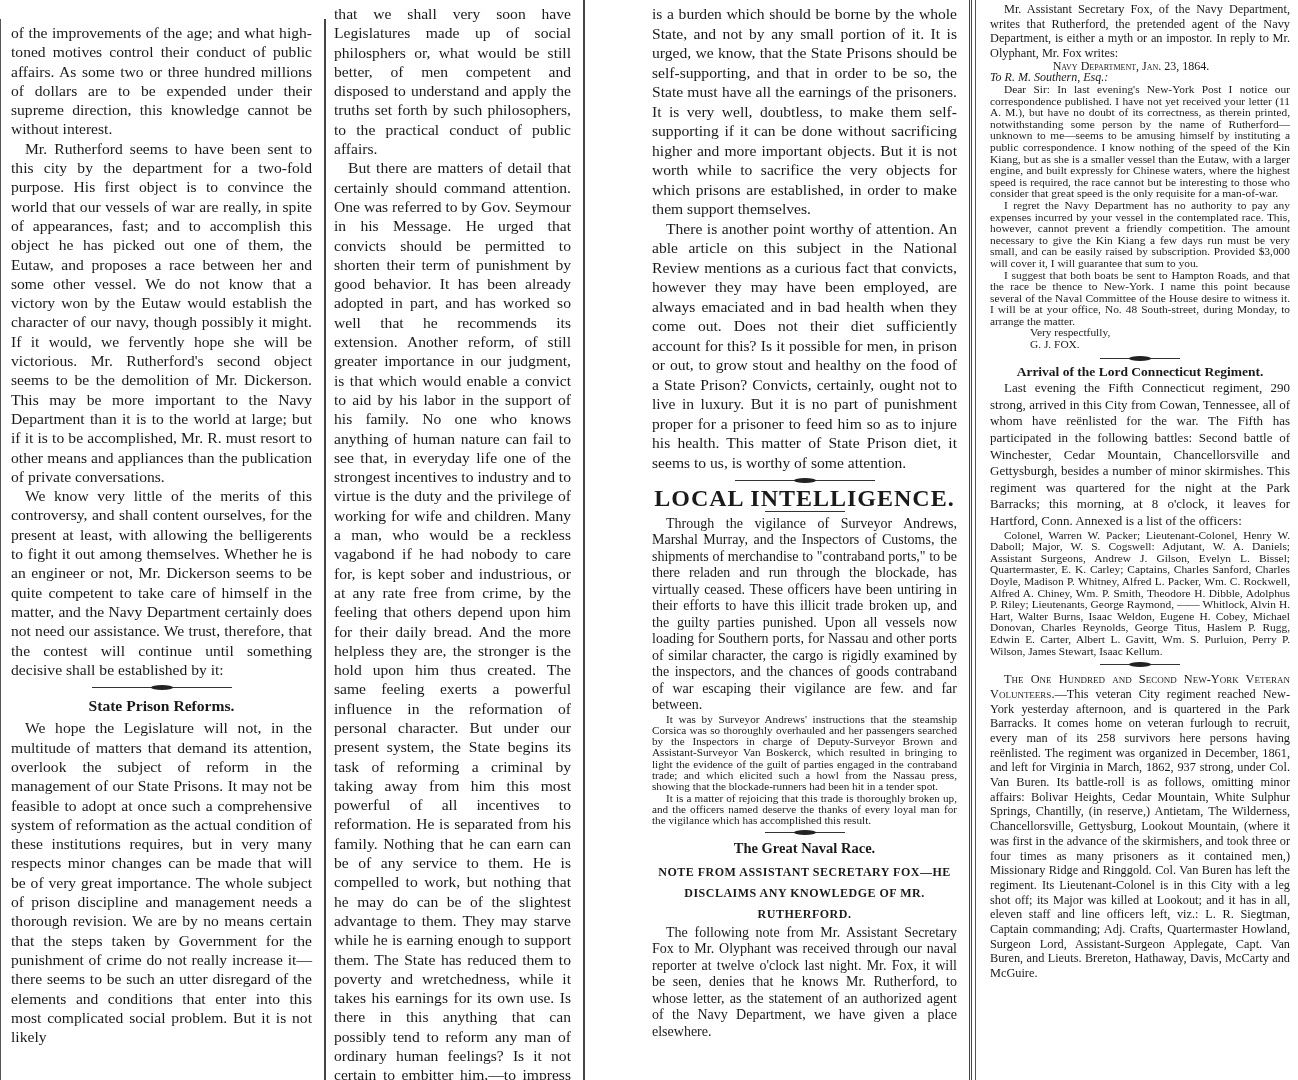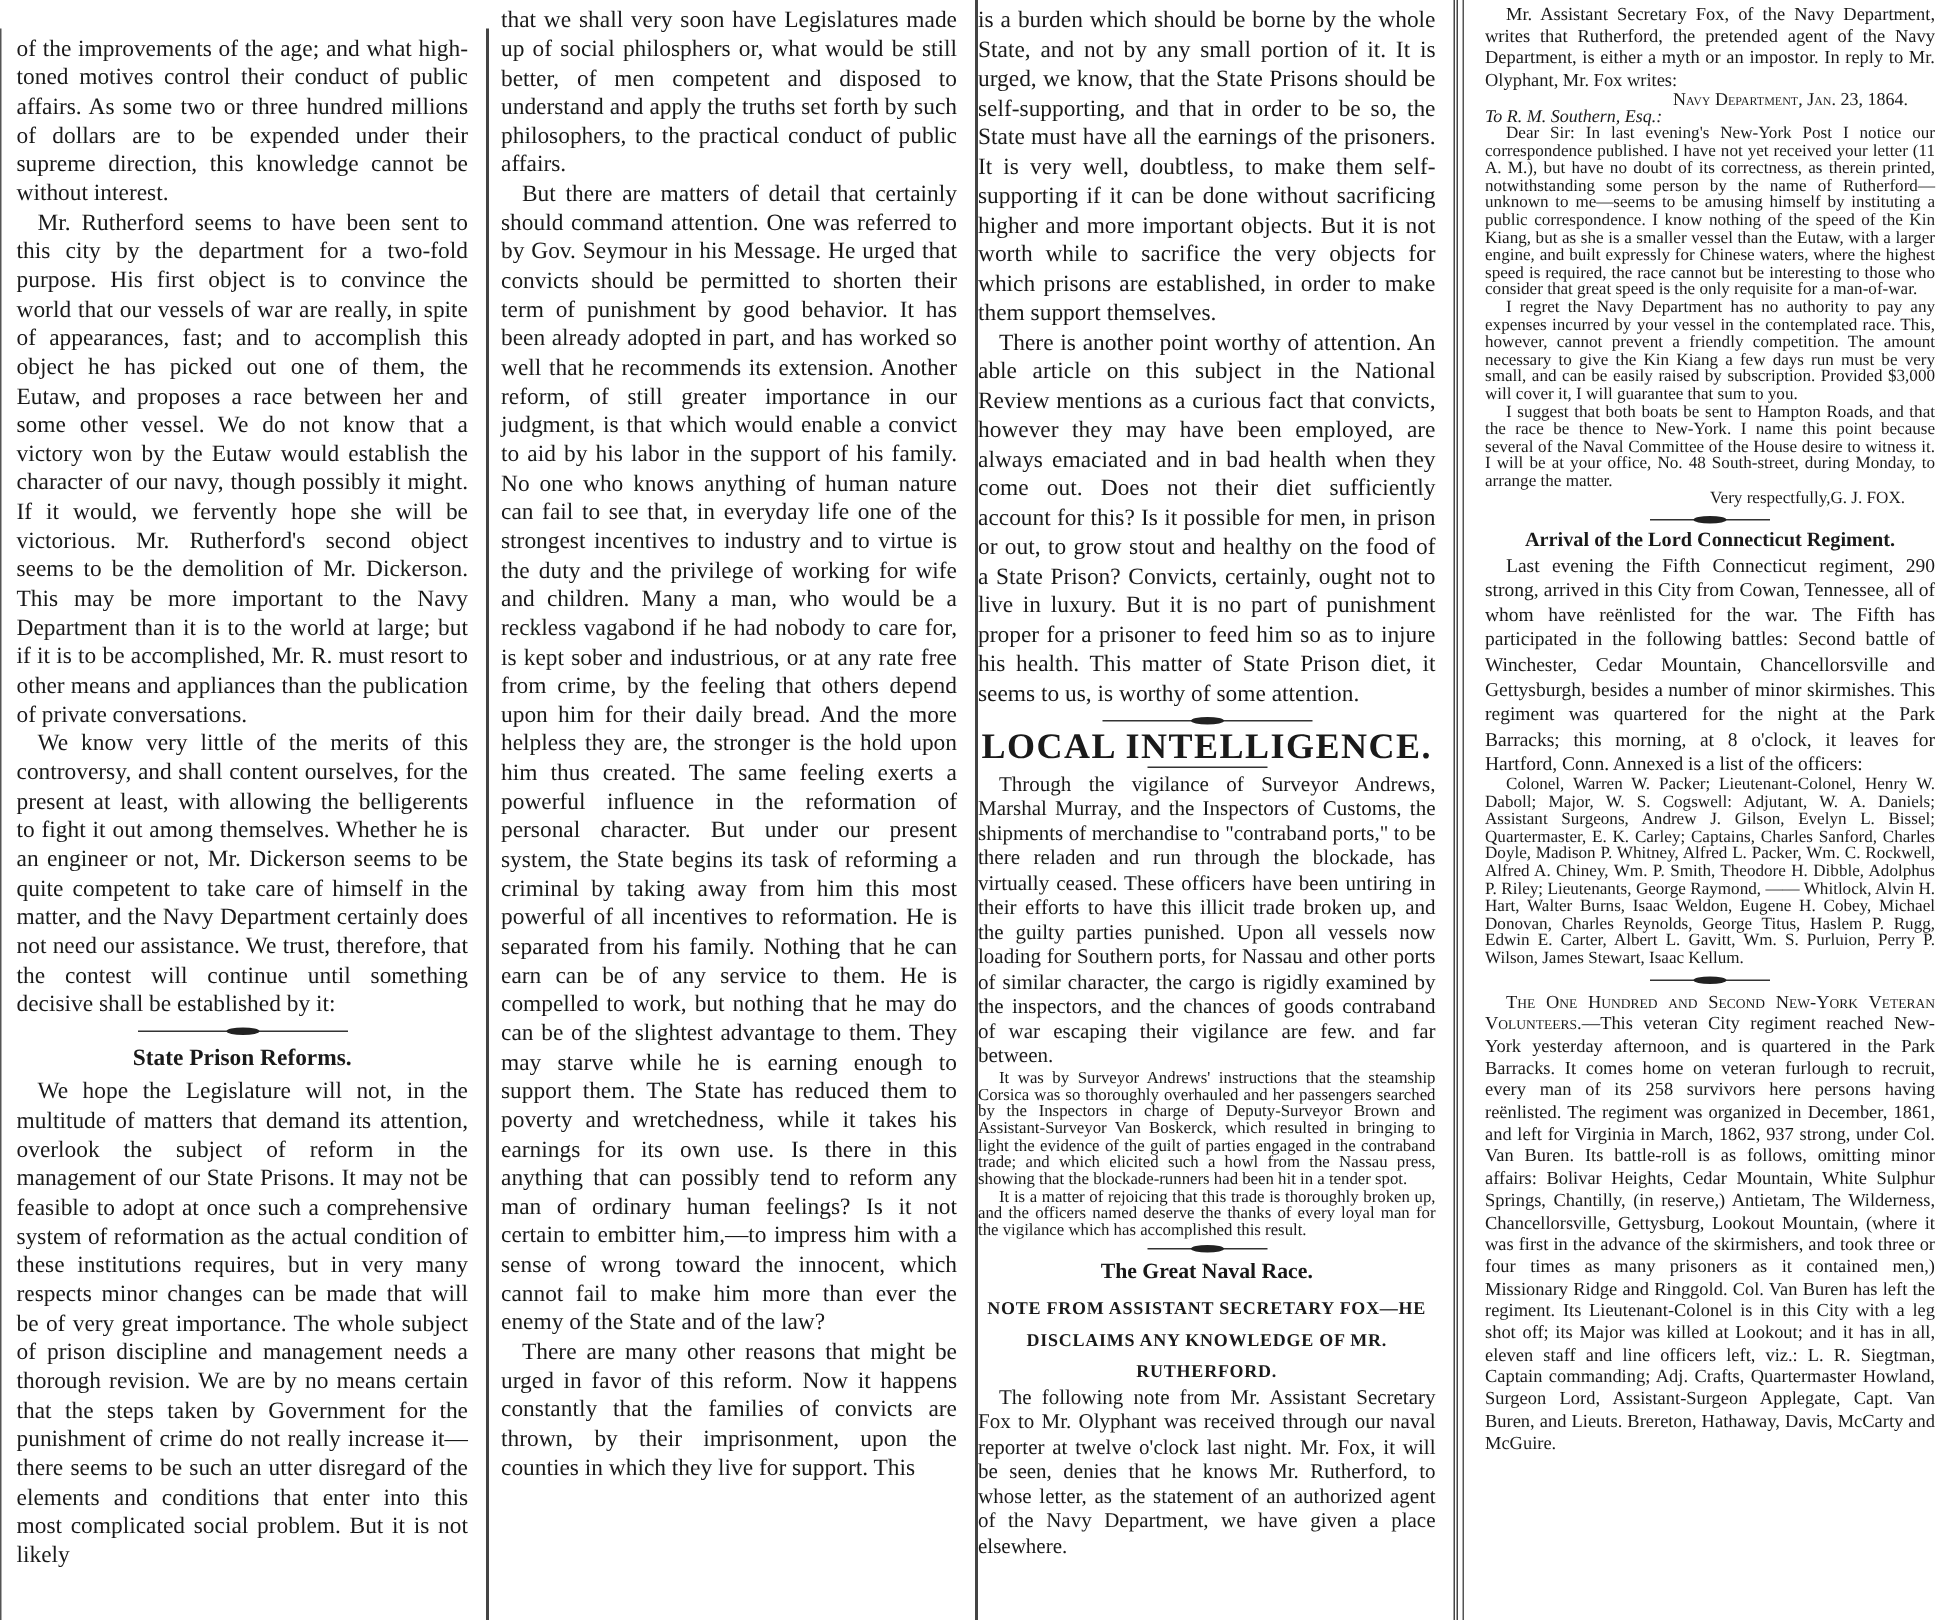--- a/index.html
+++ b/index.html
@@ -18,21 +18,21 @@
   .col p {
     margin: 0;
     text-align: justify;
     text-indent: 14px;
     hyphens: manual;
   }
   .col p.noindent { text-indent: 0; }
   
   #col1 { left: 0; width: 326px; height: 1080px; padding: 4px 12px 0 10px; font-size: 15.6px; line-height: 19.3px; border-left: 1px solid #555; border-right: 2px solid #444; margin-top: 19px; }
   
-  #col2 { left: 326px; width: 326px; height: 1080px; padding: 4px 12px 0 8px; font-size: 15.6px; line-height: 19.3px; border-right: 2px solid #444; }
+  #col2 { left: 326px; width: 259px; height: 1080px; padding: 4px 12px 0 8px; font-size: 15.6px; line-height: 19.3px; border-right: 2px solid #444; }
   
   #col3 { left: 652px; width: 320px; height: 1080px; padding: 4px 12px 0 0; font-size: 15.6px; line-height: 19.5px; border-right: 3px double #444; }
   #col3 .small { font-size: 11.2px; line-height: 11.3px; }
   
   #col4 { left: 975px; width: 323px; height: 1080px; padding: 2px 8px 0 14px; font-size: 11.4px; line-height: 11.6px; border-left: 1px solid #555; }
   .divider {
     height: 1px; width: 140px; margin: 8px auto; background: #333;
     position: relative;
   }
   .divider::after {
@@ -43,22 +43,22 @@
     text-align: center; font-weight: bold; font-size: 15.6px; margin: 4px 0 3px 0;
   }
   .big-heading {
     text-align: center; font-size: 24px; letter-spacing: 1px; margin: 8px 0 2px 0; font-weight: bold;
   }
   .rule-under { height: 1px; width: 80px; background: #333; margin: 2px auto 4px auto; }
   .sub-heading-small {
     text-align: center; font-size: 12px; letter-spacing: 0.5px; line-height: 21px; font-weight: bold;
   }
   .caps { font-variant: small-caps; }
-  .sign-right { text-align: right; padding-right: 18px; }
-  .signoff { display: flex; justify-content: flex-end; padding: 0 20px 0 40px; }
+  .sign-right { text-align: center; padding-right: 18px; }
+  .signoff { display: flex; justify-content: center; padding: 0 20px 0 40px; flex-direction: column; }
   #col4 .sect-h { text-align: center; font-weight: bold; font-size: 13.5px; margin: 4px 0 3px 0; }
   #col4 .body-med { font-size: 13px; line-height: 16.6px; }
   #col4 .body-med2 { font-size: 12.3px; line-height: 14.7px; }
 </style>
 </head>
 <body>
 
 <div id="col1" class="col">
   <p class="noindent">of the improvements of the age; and what high-toned motives control their conduct of public affairs. As some two or three hundred millions of dollars are to be expended under their supreme direction, this knowledge cannot be without interest.</p>
   <p>Mr. Rutherford seems to have been sent to this city by the department for a two-fold purpose. His first object is to convince the world that our vessels of war are really, in spite of appearances, fast; and to accomplish this object he has picked out one of them, the Eutaw, and proposes a race between her and some other vessel. We do not know that a victory won by the Eutaw would establish the character of our navy, though possibly it might. If it would, we fervently hope she will be victorious. Mr. Rutherford's second object seems to be the demolition of Mr. Dickerson. This may be more important to the Navy Department than it is to the world at large; but if it is to be accomplished, Mr. R. must resort to other means and appliances than the publication of private conversations.</p>

